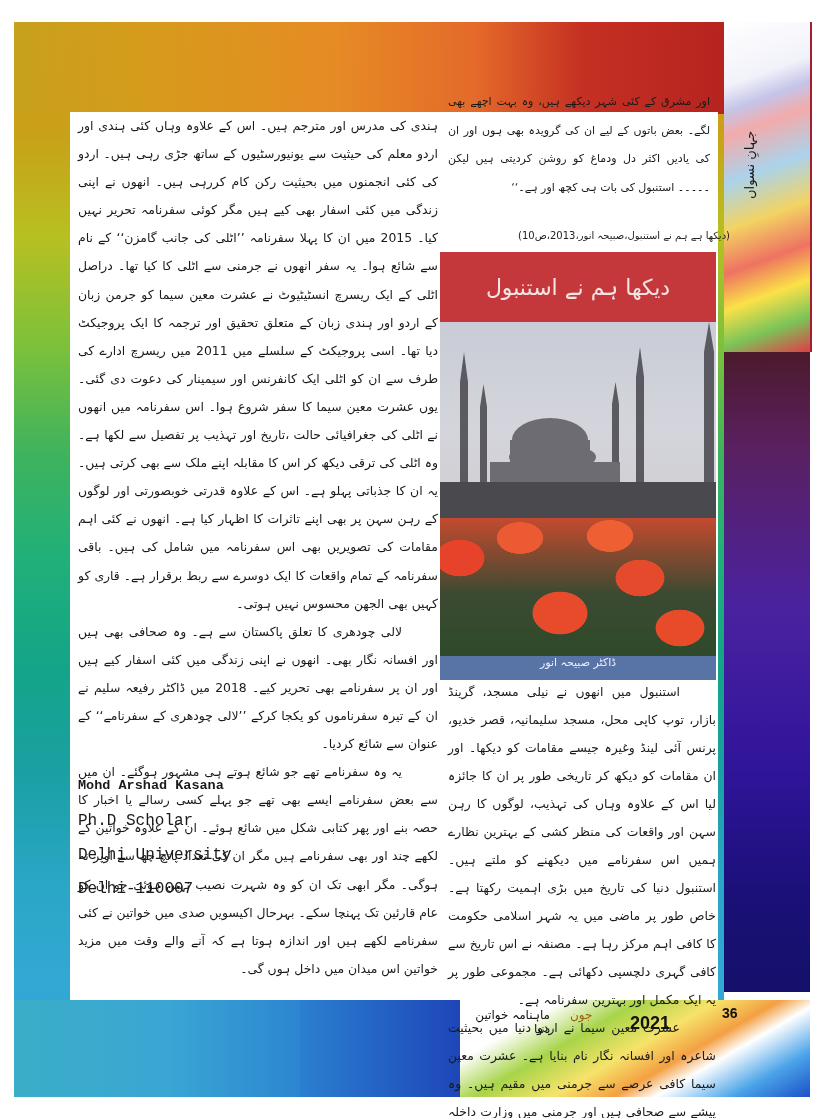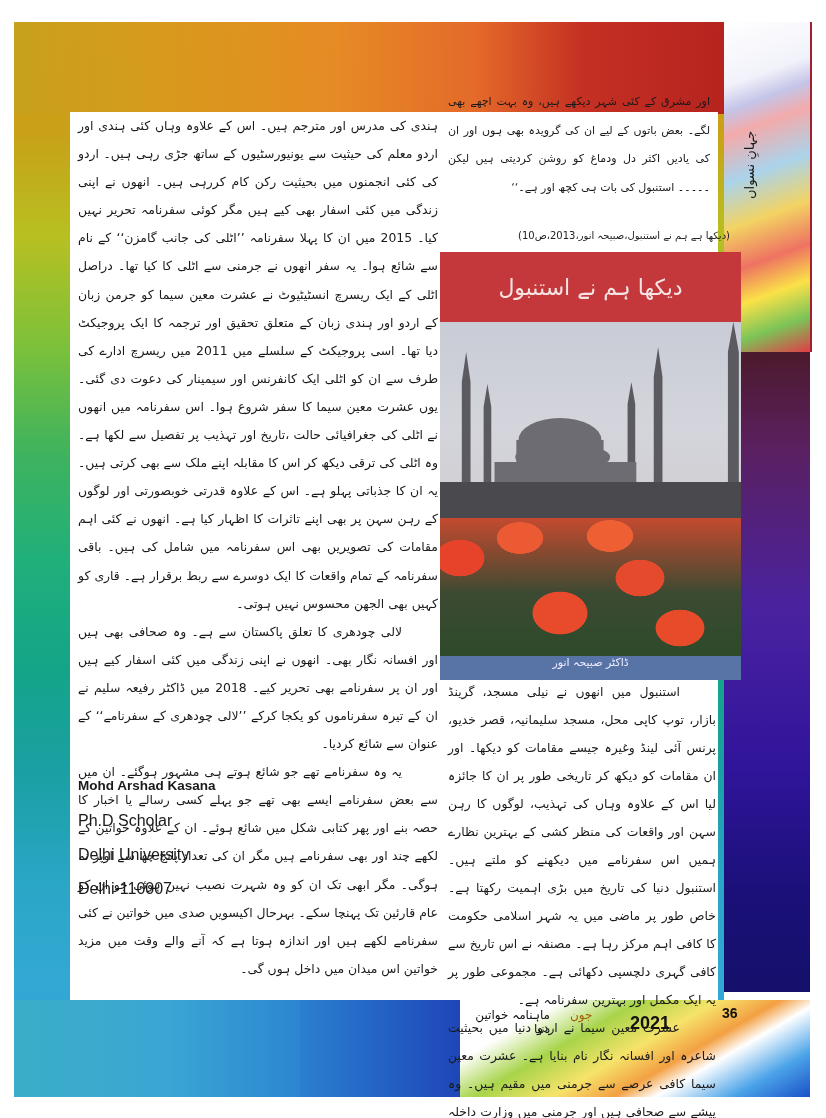--- a/index.html
+++ b/index.html
@@ -73,28 +73,28 @@
   .col-right-top { left: 378px; top: -24px; width: 262px; font-size: 11px; line-height: 28.5px; }
   .col-right-bottom { left: 378px; top: 566px; width: 268px; line-height: 28px; }
 
   .citation {
     position: absolute; left: 300px; top: 118px; width: 360px; direction: rtl; text-align: right;
     font-size: 10px; color: #222;
   }
 
   .author {
     position: absolute; left: 8px; top: 666px; width: 360px; direction: ltr;
-    font-family: Liberation Sans, sans-serif; color: #1a1a1a;
+    font-family: Liberation Mono, monospace; color: #1a1a1a;
   }
   .author div { height: 34px; font-size: 16px; }
   .author .name { font-weight: bold; font-size: 13.5px; }
 
   
   .book {
-    position: absolute; left: 440px; top: 252px; width: 276px; height: 428px; overflow: hidden; padding-left: 25px;
+    position: absolute; left: 440px; top: 252px; width: 276px; height: 428px; overflow: hidden;
   }
   .book-title-band {
     position: absolute; left: 0; top: 0; width: 100%; height: 70px; background: #c4373a;
     display: flex; align-items: center; justify-content: center;
   }
   .book-title {
     color: #f4e4e4; font-size: 22px; direction: rtl;
   }
   .book-sky {
     position: absolute; left: 0; top: 70px; width: 100%; height: 180px;

